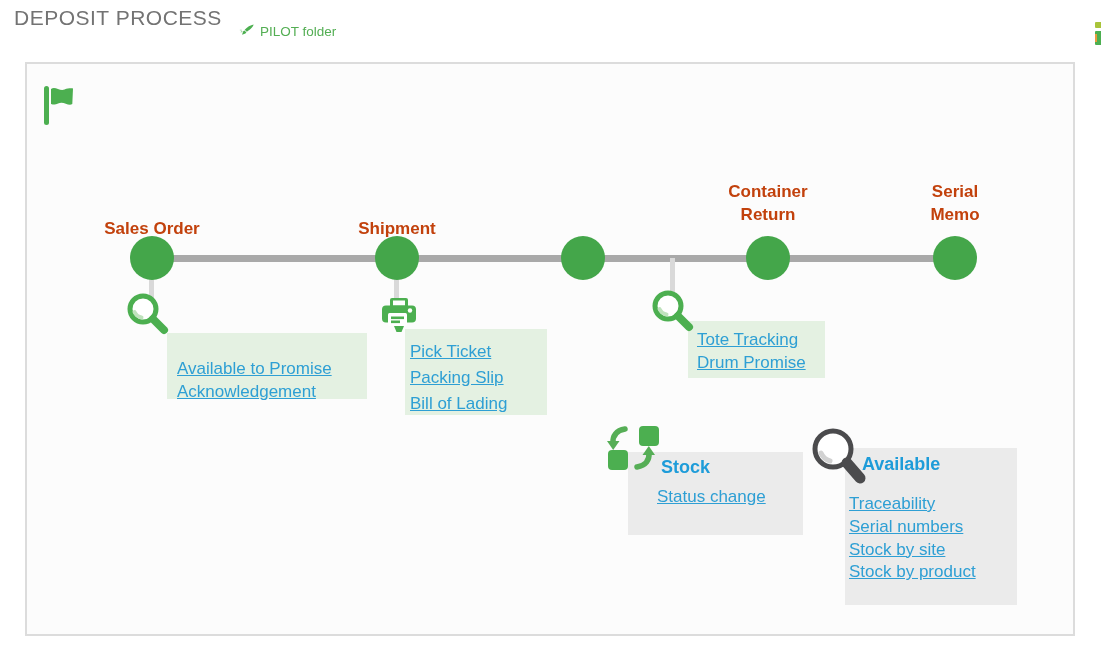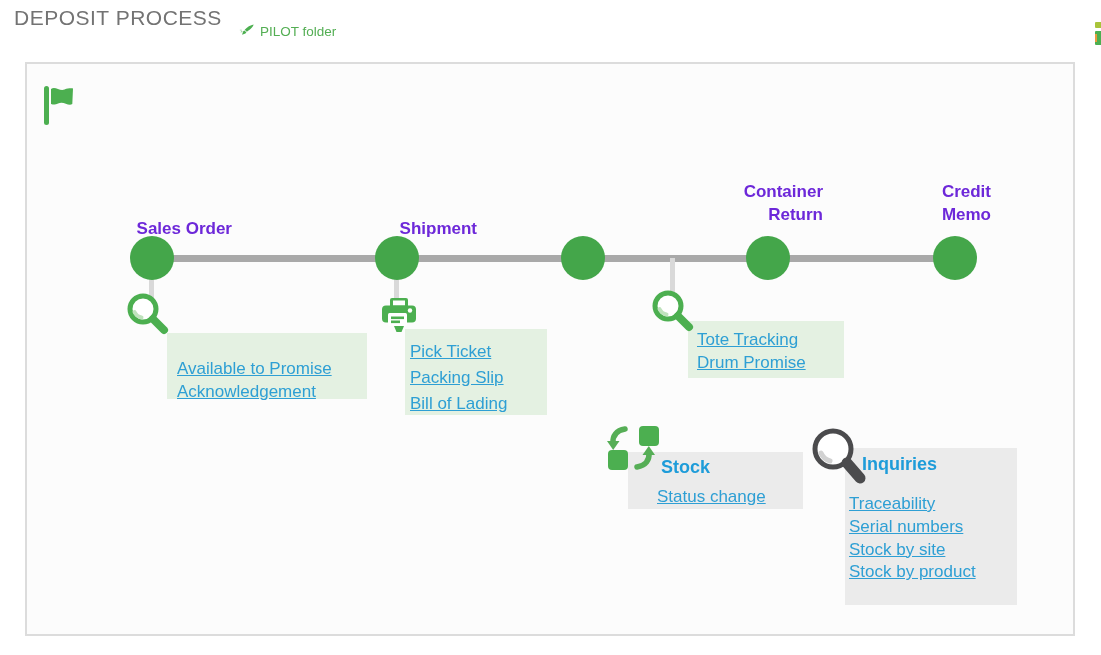--- a/index.html
+++ b/index.html
@@ -31,49 +31,49 @@
   }
   
   .tl-line{left:125px;top:191px;width:803px;height:7px;background:#a9a9a9;border-radius:3px;z-index:1;}
   .stem{width:5px;background:#d9d9d9;top:194px;z-index:1;}
   .stem.s1{left:122px;height:58px;}
   .stem.s2{left:367px;height:46px;}
   .stem.s3{left:643px;height:40px;}
   .node{width:44px;height:44px;border-radius:50%;background:#44a64a;top:172px;z-index:3;cursor:pointer;}
   .node.n1{left:103px;} .node.n2{left:348px;} .node.n3{left:534px;} .node.n4{left:719px;} .node.n5{left:906px;}
   .nlabel{
-    transform:translateX(-50%);text-align:right;font-weight:bold;font-size:17px;
-    line-height:23px;color:#6d28d9;z-index:3;cursor:pointer;white-space:normal;
+    transform:translateX(-50%);text-align:center;font-weight:bold;font-size:17px;
+    line-height:23px;color:#c2410c;z-index:3;cursor:pointer;white-space:normal;
   }
   .nlabel.one{top:153px;}
   .nlabel.two{top:116px;}
   .nlabel.l1{left:125px;width:160px;} .nlabel.l2{left:370px;width:160px;} .nlabel.l3{left:556px;width:160px;}
   .nlabel.l4{left:741px;width:110px;} .nlabel.l5{left:928px;width:72px;}
   
   .greenbox{background:#e4f1e2;z-index:2;box-sizing:border-box;}
   .graybox{background:#ebebeb;z-index:2;box-sizing:border-box;}
   .box1{left:140px;top:269px;width:200px;height:66px;padding:24px 0 0 10px;}
   .box2{left:378px;top:265px;width:142px;height:86px;padding:10px 0 0 5px;}
-  .box3{left:661px;top:257px;width:156px;height:57px;padding:7px 0 0 9px;}
+  .box3{left:661px;top:257px;width:137px;height:57px;padding:7px 0 0 9px;}
   .link{
     display:block;font-size:17px;color:#2e9fd4;text-decoration:underline;
     cursor:pointer;white-space:nowrap;
   }
   .box1 .link{line-height:23px;}
   .box2 .link{line-height:26px;}
   .box3 .link{line-height:23px;}
   
   .ic{z-index:4;}
   .ic.mag1{left:98px;top:227px;width:46px;height:46px;}
   .ic.printer{left:352px;top:233px;width:40px;height:40px;}
   .ic.mag2{left:623px;top:224px;width:46px;height:46px;}
   .ic.stock{left:578px;top:359px;width:58px;height:50px;}
   .ic.inq{left:781px;top:362px;width:62px;height:60px;}
   
-  .stockbox{left:601px;top:388px;width:175px;height:57px;}
+  .stockbox{left:601px;top:388px;width:175px;height:83px;}
   .inqbox{left:818px;top:384px;width:172px;height:157px;}
   .sec-heading{
     position:absolute;font-weight:bold;font-size:18px;color:#1e9cd9;white-space:nowrap;
   }
   .stockbox .sec-heading{left:33px;top:5px;}
   .inqbox .sec-heading{left:17px;top:6px;}
   .stockbox .link{position:absolute;left:29px;top:34px;line-height:22px;}
   .inq-links{position:absolute;left:4px;top:37px;margin-top:8px;}
   .inq-links .link{line-height:22.8px;}
 </style>
@@ -118,21 +118,21 @@
 
   <div class="node n1"></div>
   <div class="node n2"></div>
   <div class="node n3"></div>
   <div class="node n4"></div>
   <div class="node n5"></div>
 
   <div class="nlabel one l1">Sales Order</div>
   <div class="nlabel one l2">Shipment</div>
   <div class="nlabel two l4">Container Return</div>
-  <div class="nlabel two l5">Credit Memo</div>
+  <div class="nlabel two l5">Serial Memo</div>
 
   <span class="ic mag1">
     <svg width="46" height="46" viewBox="0 0 46 46">
       <circle cx="18" cy="18" r="13" fill="#ffffff" stroke="#4caf50" stroke-width="5"></circle>
       <path d="M9.5 21 a10 10 0 0 0 7 5.5" fill="none" stroke="#bfe2bd" stroke-width="4" stroke-linecap="round"></path>
       <line x1="28" y1="28" x2="39" y2="39" stroke="#4caf50" stroke-width="8" stroke-linecap="round"></line>
     </svg>
   </span>
   <div class="greenbox box1">
     <a class="link">Available to Promise</a>
@@ -185,21 +185,21 @@
   </div>
 
   <span class="ic inq">
     <svg width="62" height="60" viewBox="0 0 62 60">
       <circle cx="25" cy="23" r="18" fill="#ffffff" stroke="#4b4b4d" stroke-width="5"></circle>
       <path d="M13 27 a14 14 0 0 0 9 8" fill="none" stroke="#d2d2d2" stroke-width="5" stroke-linecap="round"></path>
       <line x1="39" y1="37" x2="52" y2="52" stroke="#4b4b4d" stroke-width="11" stroke-linecap="round"></line>
     </svg>
   </span>
   <div class="graybox inqbox">
-    <div class="sec-heading">Inquiries</div>
+    <div class="sec-heading">Available</div>
     <div class="inq-links">
       <a class="link">Traceability</a>
       <a class="link">Serial numbers</a>
       <a class="link">Stock by site</a>
       <a class="link">Stock by product</a>
     </div>
   </div>
 
 </div>
 

